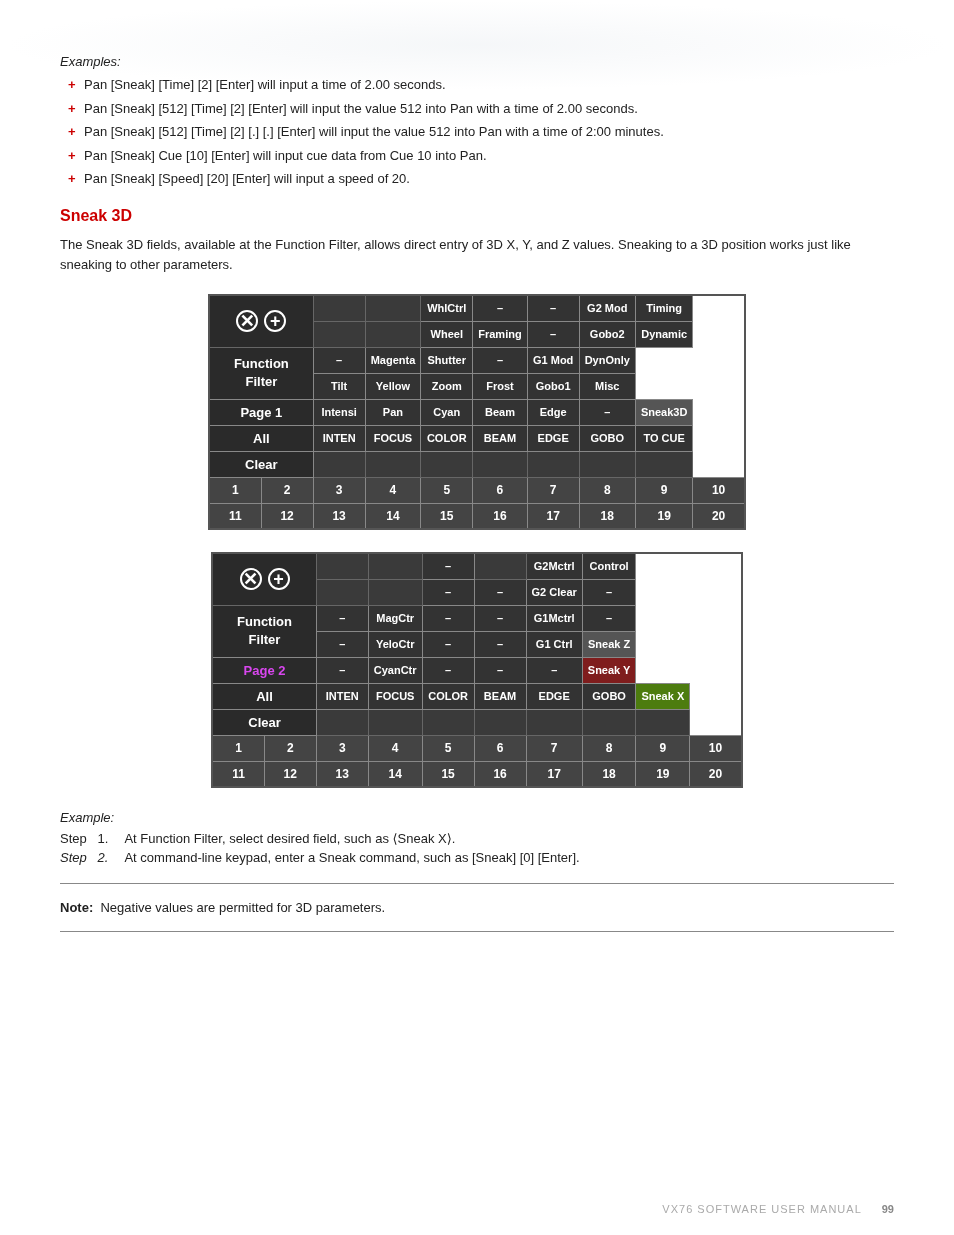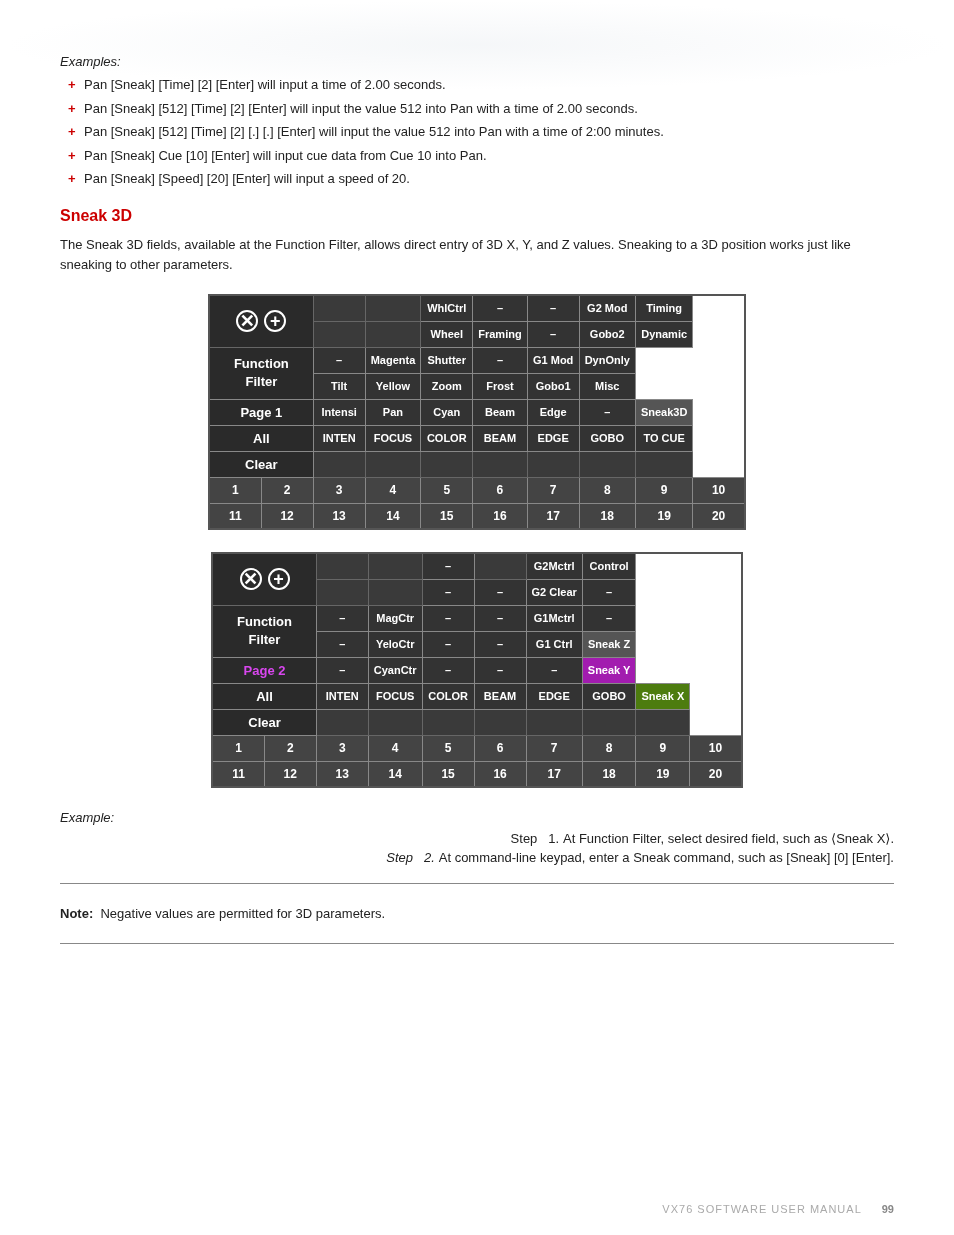--- a/index.html
+++ b/index.html
@@ -118,28 +118,27 @@
     .example-label {
       font-style: italic;
       font-size: 13px;
       margin-bottom: 6px;
     }
 
     .step-row {
       font-size: 13px;
       margin-bottom: 4px;
       display: flex;
-      gap: 4px;
-      justify-content: flex-end;
+      gap: 16px;
     }
 
     .note-box {
       border-top: 1.5px solid #888;
       border-bottom: 1.5px solid #888;
-      padding: 22px 0;
+      padding: 16px 0;
       margin-top: 18px;
       font-size: 13px;
     }
 
     .footer {
       position: absolute;
       bottom: 20px;
       right: 60px;
       font-size: 11px;
       color: #aaa;
@@ -336,21 +335,21 @@
           <td class="dark-cell" style="background:#555;">Sneak Z</td>
         </tr>
 
         <tr>
           <td class="label-cell" colspan="2" style="padding:4px 10px; text-align:center; font-size:13px; font-weight:bold; color:#d946ef;">Page 2</td>
           <td class="dark-cell">–</td>
           <td class="dark-cell">CyanCtr</td>
           <td class="dark-cell">–</td>
           <td class="dark-cell">–</td>
           <td class="dark-cell">–</td>
-          <td class="dark-cell" style="background:#a21caf;">Sneak Y</td>
+          <td class="dark-cell" style="background:#7f1d1d;">Sneak Y</td>
         </tr>
 
         <tr>
           <td class="label-cell" colspan="2" style="padding:4px 10px; text-align:center; font-size:13px; font-weight:bold; color:#fff;">All</td>
           <td class="dark-cell">INTEN</td>
           <td class="dark-cell">FOCUS</td>
           <td class="dark-cell">COLOR</td>
           <td class="dark-cell">BEAM</td>
           <td class="dark-cell">EDGE</td>
           <td class="dark-cell">GOBO</td>

